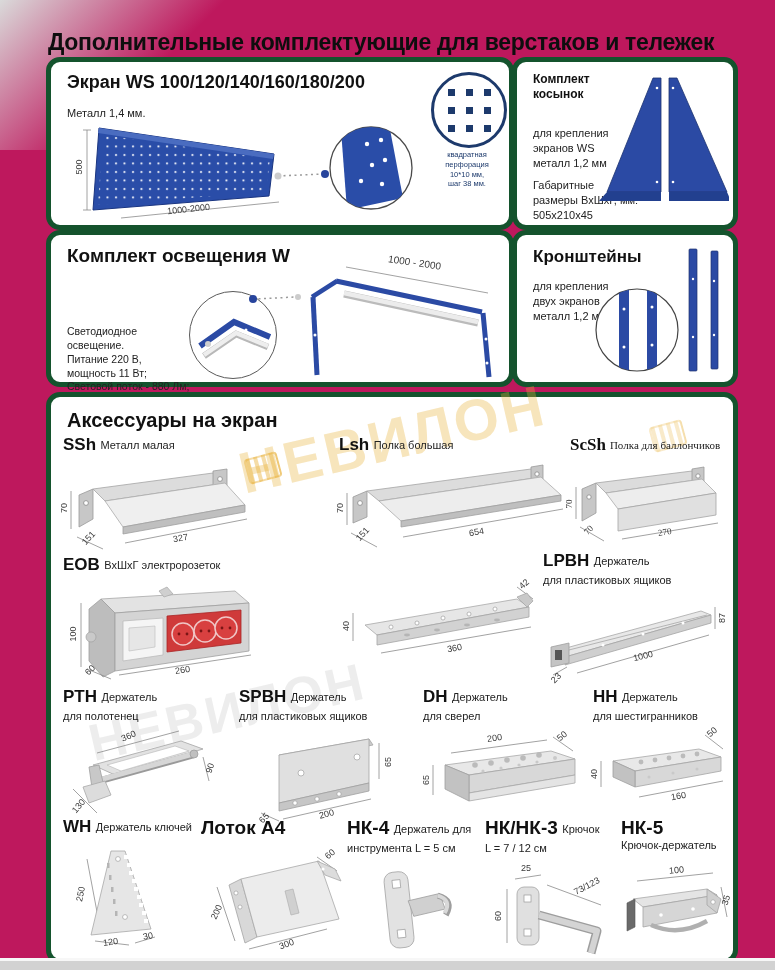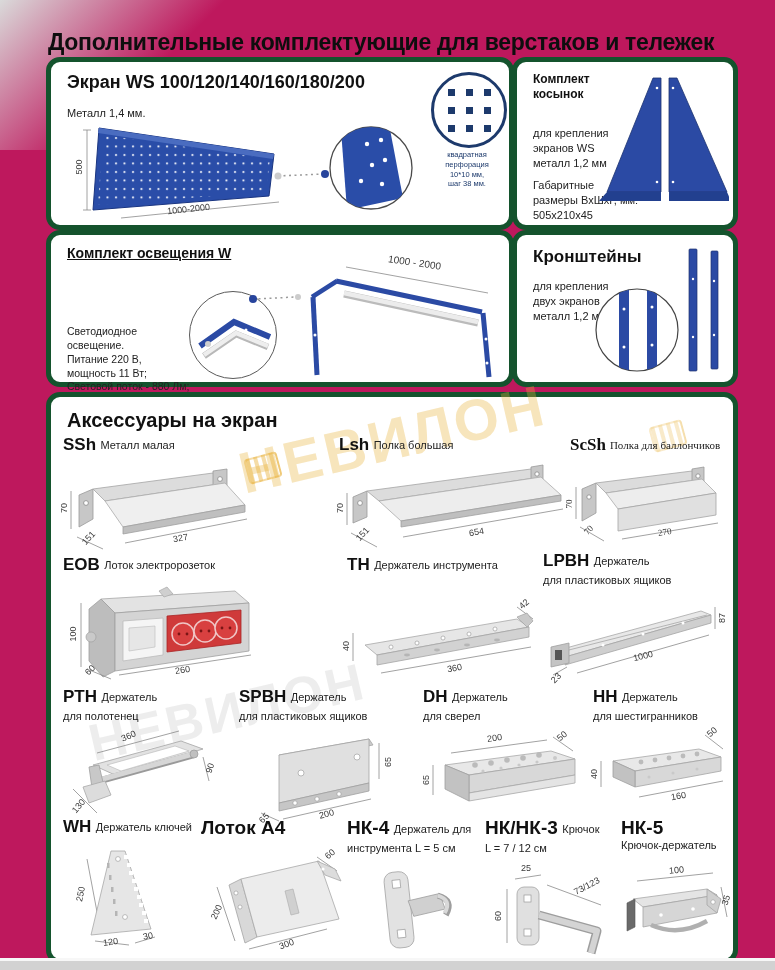--- a/index.html
+++ b/index.html
@@ -124,21 +124,21 @@
       <polygon points="72,6 80,6 130,120 72,120" fill="#2b4aa4" stroke="#1c3270" stroke-width="0.8"></polygon>
       <polygon points="72,120 130,120 134,129 72,129" fill="#22408f"></polygon>
       <circle cx="60" cy="16" r="1.3" fill="#fff"></circle>
         <circle cx="60" cy="110" r="1.3" fill="#fff"></circle>
       <circle cx="76" cy="16" r="1.3" fill="#fff"></circle>
         <circle cx="76" cy="110" r="1.3" fill="#fff"></circle>
     </svg>
   </div>
 
   <div class="card" style="left:46px; top:230px; width:458px; height:147px;">
-    <div class="card-title" style="left:16px; top:10px; font-size:14px;text-decoration:underline;">Комплект освещения W</div>
+    <div class="card-title" style="left:16px; top:10px; font-size:19px;">Комплект освещения W</div>
     <div class="small-text pre" style="left:16px; top:42px; width:128px; font-size:10.5px; line-height:1.32;margin-top:48px;">Светодиодное освещение.
 Питание 220 В,
 мощность 11 Вт;
 Световой поток - 880 Лм;
 Цветовая температура
 - 4000 К.
 Длина лампы 835 мм.</div>
 
     <div class="detail-circle" style="left:138px; top:56px; width:86px; height:86px;">
       <svg width="86" height="86" viewBox="0 0 86 86">
@@ -269,21 +269,21 @@
           <line x1="52" y1="76" x2="148" y2="60" stroke="#8a8a8a" stroke-width="0.8"></line>
         </svg>
         <span class="dim" style="left:-6px; top:36px; transform:rotate(-90deg);">70</span>
         <span class="dim" style="left:14px; top:62px; transform:rotate(-48deg);">70</span>
         <span class="dim" style="left:88px; top:64px; transform:rotate(-9deg);">270</span>
       </div>
     </div>
 
     <div class="acc-item" style="left:12px; top:158px; width:235px;">
       <div class="acc-head"><span class="acc-code">EOB</span>
-        <span class="acc-name">Лоток электророзеток</span></div>
+        <span class="acc-name">ВхШхГ электророзеток</span></div>
       <div class="fig" style="margin-top:6px; width:210px; height:100px;">
         <svg width="210" height="100" viewBox="0 0 210 100">
           <line x1="18" y1="22" x2="18" y2="86" stroke="#8a8a8a" stroke-width="0.8"></line>
           <polygon points="38,18 172,10 186,22 52,32" fill="#e3e3e3" stroke="#a8a8a8" stroke-width="0.8"></polygon>
           <polygon points="26,28 38,18 52,32 52,90 40,96 26,80" fill="#bdbdbd" stroke="#a0a0a0" stroke-width="0.8"></polygon>
           <polygon points="52,32 186,22 186,70 52,90" fill="#d4d4d4" stroke="#a0a0a0" stroke-width="0.8"></polygon>
           <polygon points="96,10 104,6 110,13 101,16" fill="#cfcfcf" stroke="#a8a8a8" stroke-width="0.7"></polygon>
           <circle cx="28" cy="56" r="5" fill="#c9c9c9" stroke="#a0a0a0" stroke-width="0.7"></circle>
           <polygon points="60,40 100,37 100,74 60,80" fill="#f5f5f5" stroke="#bbbbbb" stroke-width="0.8"></polygon>
           <polygon points="66,47 92,45 92,66 66,70" fill="#e6e6e6" stroke="#c2c2c2" stroke-width="0.7"></polygon>
@@ -300,22 +300,20 @@
           <line x1="24" y1="88" x2="48" y2="98" stroke="#8a8a8a" stroke-width="0.8"></line>
           <line x1="56" y1="94" x2="188" y2="74" stroke="#8a8a8a" stroke-width="0.8"></line>
         </svg>
         <span class="dim" style="left:2px; top:48px; transform:rotate(-90deg);">100</span>
         <span class="dim" style="left:22px; top:84px; transform:rotate(-45deg);">60</span>
         <span class="dim" style="left:112px; top:84px; transform:rotate(-8deg);">260</span>
       </div>
     </div>
 
     <div class="acc-item" style="left:296px; top:158px; width:220px;">
-      <div class="acc-head"><span class="acc-code">TH</span>
-        <span class="acc-name">Держатель инструмента</span></div>
       <div class="fig" style="margin-top:28px; width:210px; height:78px;">
         <svg width="210" height="78" viewBox="0 0 210 78">
           <line x1="6" y1="30" x2="6" y2="58" stroke="#8a8a8a" stroke-width="0.8"></line>
           <line x1="170" y1="4" x2="186" y2="16" stroke="#8a8a8a" stroke-width="0.8"></line>
           <polygon points="18,42 170,16 182,24 30,52" fill="#e6e6e6" stroke="#a8a8a8" stroke-width="0.8"></polygon>
           <polygon points="30,52 182,24 182,34 30,62" fill="#d2d2d2" stroke="#a5a5a5" stroke-width="0.8"></polygon>
           <polygon points="170,14 180,10 186,18 180,24" fill="#c9c9c9" stroke="#a0a0a0" stroke-width="0.7"></polygon>
           <circle cx="44" cy="44" r="2" fill="#fff" stroke="#a0a0a0" stroke-width="0.7"></circle>
           <circle cx="70" cy="40" r="2" fill="#fff" stroke="#a0a0a0" stroke-width="0.7"></circle>
           <circle cx="96" cy="35" r="2" fill="#fff" stroke="#a0a0a0" stroke-width="0.7"></circle>

